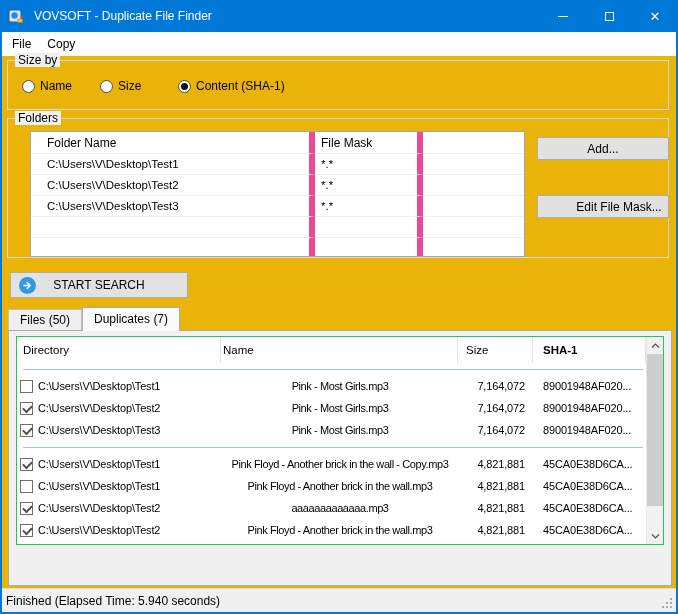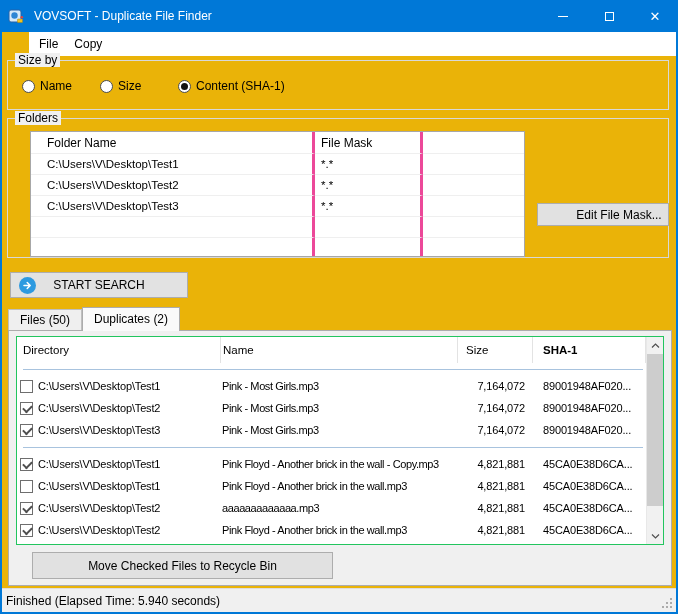--- a/index.html
+++ b/index.html
@@ -13,44 +13,44 @@
   
   .titlebar{position:absolute;top:0;left:-2px;right:-2px;height:32px;background:#0078D7;display:flex;align-items:center;}
   .app-icon{margin:0 9px 0 8px;width:17px;height:17px;flex:none;}
   .title{color:#fff;font-size:12px;white-space:nowrap;}
   .tb-controls{margin-left:auto;display:flex;height:100%;}
   .tb-btn{width:46px;height:100%;display:flex;align-items:center;justify-content:center;color:#fff;}
   .min-glyph{width:10px;height:1px;background:#fff;display:block;}
   .max-glyph{width:9px;height:9px;border:1px solid #fff;display:block;}
   .close-glyph{font-size:13px;line-height:1;}
   
-  .menubar{position:absolute;top:32px;left:0;right:0;height:24px;background:#fff;display:flex;align-items:stretch;padding-left:2px;margin-left:27px;}
+  .menubar{position:absolute;top:32px;left:0;right:0;height:24px;background:#fff;display:flex;align-items:stretch;padding-left:2px;}
   .menu-item{padding:0 8px;display:flex;align-items:center;}
   
   .groupbox{position:absolute;border:1px solid #D8D8D8;}
   .gb-label{position:absolute;top:-8px;left:7px;background:#F0F0F0;padding:0 3px;line-height:14px;}
   #match-group{left:5px;top:60px;width:662px;height:50px;}
   #match-options{position:absolute;left:14px;top:18px;display:flex;}
   .radio-opt{display:flex;align-items:center;width:78px;}
   .radio-opt:last-child{width:auto;}
   .radio{width:13px;height:13px;border:1px solid #4D4D4D;border-radius:50%;background:#fff;margin-right:5px;position:relative;flex:none;}
   .radio.sel::after{content:"";position:absolute;left:2px;top:2px;width:7px;height:7px;border-radius:50%;background:#111;}
   
   #folders-group{left:5px;top:118px;width:662px;height:140px;}
   #folders-table{position:absolute;left:22px;top:12px;width:495px;height:126px;background:#fff;border:1px solid #A7A7A7;overflow:hidden;}
   .f-head,.f-row{display:grid;grid-template-columns:284px 108px 1fr;align-items:center;}
   .f-head{height:22px;}
   .f-row{height:21px;}
-  .f-hcell,.f-cell{height:100%;display:flex;align-items:center;border-right:3px solid #ec4899;border-bottom:1px solid #EFEFEF;overflow:hidden;white-space:nowrap;}
+  .f-hcell,.f-cell{height:100%;display:flex;align-items:center;border-right:6px solid #ec4899;border-bottom:1px solid #EFEFEF;overflow:hidden;white-space:nowrap;}
   .f-hcell:last-child,.f-cell:last-child{border-right:none;}
   .f-c1h,.f-c1{padding-left:16px;}
   .f-c2h,.f-c2{padding-left:6px;}
   .f-cell{font-size:11.5px;}
   .side-btn{position:absolute;left:529px;width:132px;height:23px;background:#E1E1E1;border:1px solid #ADADAD;display:flex;align-items:center;justify-content:center;}
-  #btn-add{top:18px;} #btn-remove{top:49px;} #btn-editmask{top:84px;padding-left:32px;}
+  #btn-add{top:18px;} #btn-remove{top:49px;} #btn-editmask{top:76px;padding-left:32px;}
   
   #start-btn{position:absolute;left:8px;top:272px;width:178px;height:26px;background:#E2E2E2;border:1px solid #ADADAD;display:flex;align-items:center;justify-content:center;}
   .start-icon{position:absolute;left:8px;top:4px;width:17px;height:17px;border-radius:50%;background:#2E9AE0;display:flex;align-items:center;justify-content:center;}
   
   #tabbar{position:absolute;left:6px;top:306px;height:24px;display:flex;align-items:flex-end;z-index:3;}
   .tab{height:21px;padding:0 11px;display:flex;align-items:center;background:#EFEFEF;border:1px solid #BFBFBF;border-bottom:none;}
   .tab.active{height:24px;background:#FAFAFA;border-color:#ACACAC;margin-bottom:-1px;padding-bottom:1px;}
   #tab-page{position:absolute;left:6px;top:330px;width:664px;height:256px;border:1px solid #ACACAC;background:#F0F0F0;}
   
   #dup-table{position:absolute;left:7px;top:5px;width:648px;height:209px;background:#fff;border:1px solid #22c55e;overflow:hidden;}
@@ -59,21 +59,21 @@
   .d-hcell{height:100%;display:flex;align-items:center;border-right:1px solid #E3E3E3;padding-left:6px;font-size:11.5px;}
   .d-hcell.h-name{padding-left:2px;}
   .d-hcell.h-size{padding-left:8px;}
   .d-hcell.h-sha{padding-left:10px;font-weight:bold;}
   .dup-sep{height:1px;background:#A8C3DE;margin:6px 3px 5px 6px;}
   .d-row{display:grid;grid-template-columns:21px 183px 237px 75px 1fr;height:22px;align-items:center;}
   .d-cell{font-size:11px;letter-spacing:-0.15px;white-space:nowrap;overflow:hidden;}
   .d-cb{display:flex;align-items:center;padding-left:3px;height:100%;}
   .cb{width:13px;height:13px;border:1px solid #6E6E6E;background:#fff;position:relative;flex:none;}
   .cb.checked::after{content:"";position:absolute;left:2px;top:2px;width:7px;height:4px;border-left:2px solid #4F4F4F;border-bottom:2px solid #4F4F4F;transform:rotate(-45deg);}
-  .d-name{letter-spacing:-0.4px;padding-left:1px;}
+  .d-name{letter-spacing:-0.4px;padding-left:1px;text-align:center;}
   .d-size{text-align:right;padding-right:8px;}
   .d-sha{padding-left:10px;}
   
   .vscroll{position:absolute;top:0;bottom:0;right:0;width:17px;background:#F1F1F1;border-left:1px solid #E8E8E8;}
   .sb-btn{position:absolute;left:0;width:16px;height:17px;display:flex;align-items:center;justify-content:center;}
   .sb-up{top:0;} .sb-down{bottom:0;}
   .sb-thumb{position:absolute;left:0;top:17px;width:16px;height:152px;background:#CDCDCD;}
   
   #move-btn{position:absolute;left:23px;top:221px;width:301px;height:27px;background:#E1E1E1;border:1px solid #ADADAD;display:flex;align-items:center;justify-content:center;}
   
@@ -163,35 +163,36 @@
             <div class="f-cell f-c2"></div>
             <div class="f-cell"></div>
           </div>
           <div class="f-row">
             <div class="f-cell f-c1"></div>
             <div class="f-cell f-c2"></div>
             <div class="f-cell"></div>
           </div>
         </div>
     </div>
+    <div class="side-btn" id="btn-add">Add...</div>
     <div class="side-btn" id="btn-editmask">Edit File Mask...</div>
   </div>
 
   <div id="start-btn">
     <span class="start-icon">
       <svg width="9" height="9" viewBox="0 0 9 9">
           <path d="M1 4.5h5.5M4.2 1.5l3 3-3 3" stroke="#fff" stroke-width="1.5" fill="none" stroke-linecap="round" stroke-linejoin="round"></path>
         </svg>
     </span>
     <span>START SEARCH</span>
   </div>
 
   <div id="tabbar">
       <div class="tab">Files (50)</div>
-      <div class="tab active">Duplicates (2)</div>
+      <div class="tab active">Duplicates (7)</div>
     </div>
   <div id="tab-page">
 
     <div id="dup-table">
       <div class="dup-content">
         <div class="d-head">
           <div class="d-hcell">Directory</div>
           <div class="d-hcell h-name">Name</div>
           <div class="d-hcell h-size">Size</div>
           <div class="d-hcell h-sha">SHA-1</div>
@@ -272,21 +273,20 @@
         </div>
         <div class="sb-thumb"></div>
         <div class="sb-btn sb-down">
           <svg width="9" height="6" viewBox="0 0 9 6">
               <path d="M1 1.5L4.5 5L8 1.5" stroke="#505050" stroke-width="1.2" fill="none"></path>
             </svg>
         </div>
       </div>
     </div>
 
-    <div id="move-btn">Move Checked Files to Recycle Bin</div>
   </div>
 
   <div class="statusbar">
     <span>Finished (Elapsed Time: 5.940 seconds)</span>
     <span class="grip">
         <i class="g1"></i>
         <i class="g2"></i>
         <i class="g3"></i>
         <i class="g4"></i>
         <i class="g5"></i>

